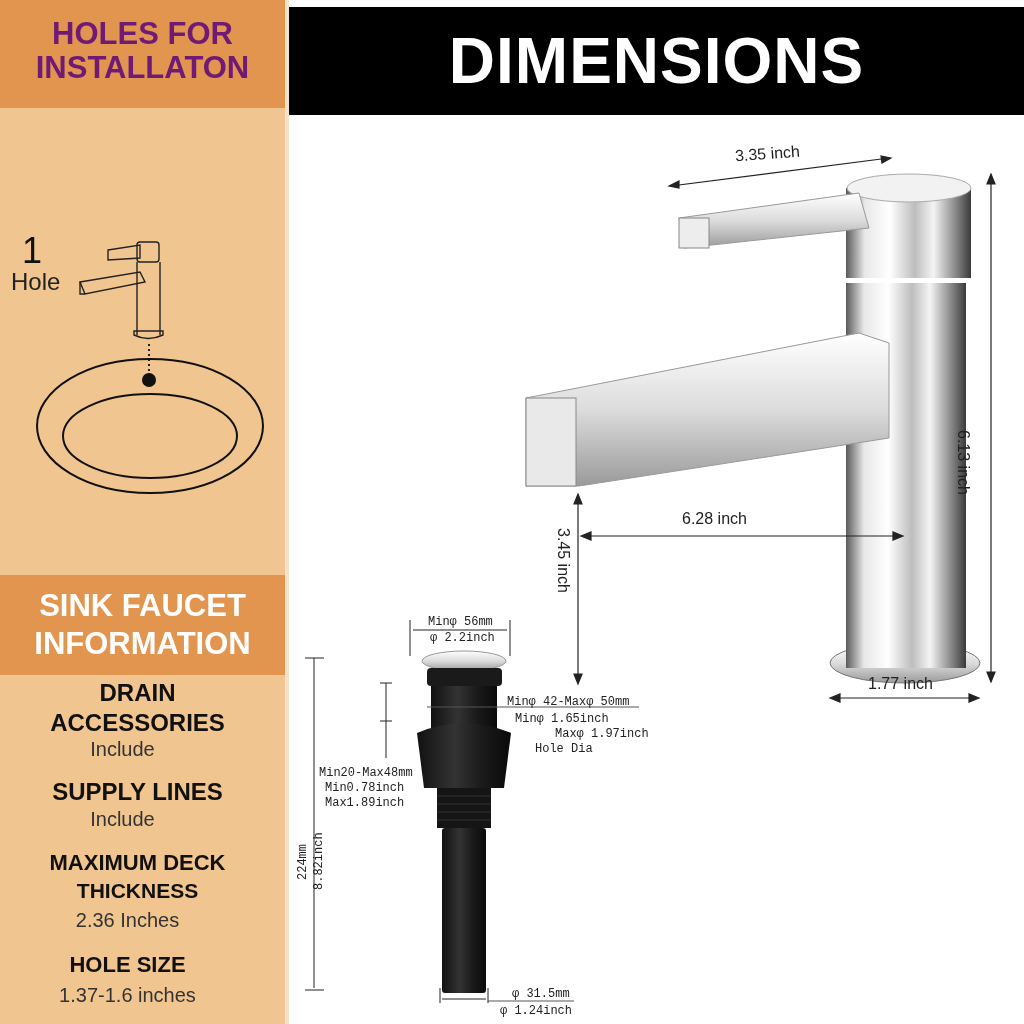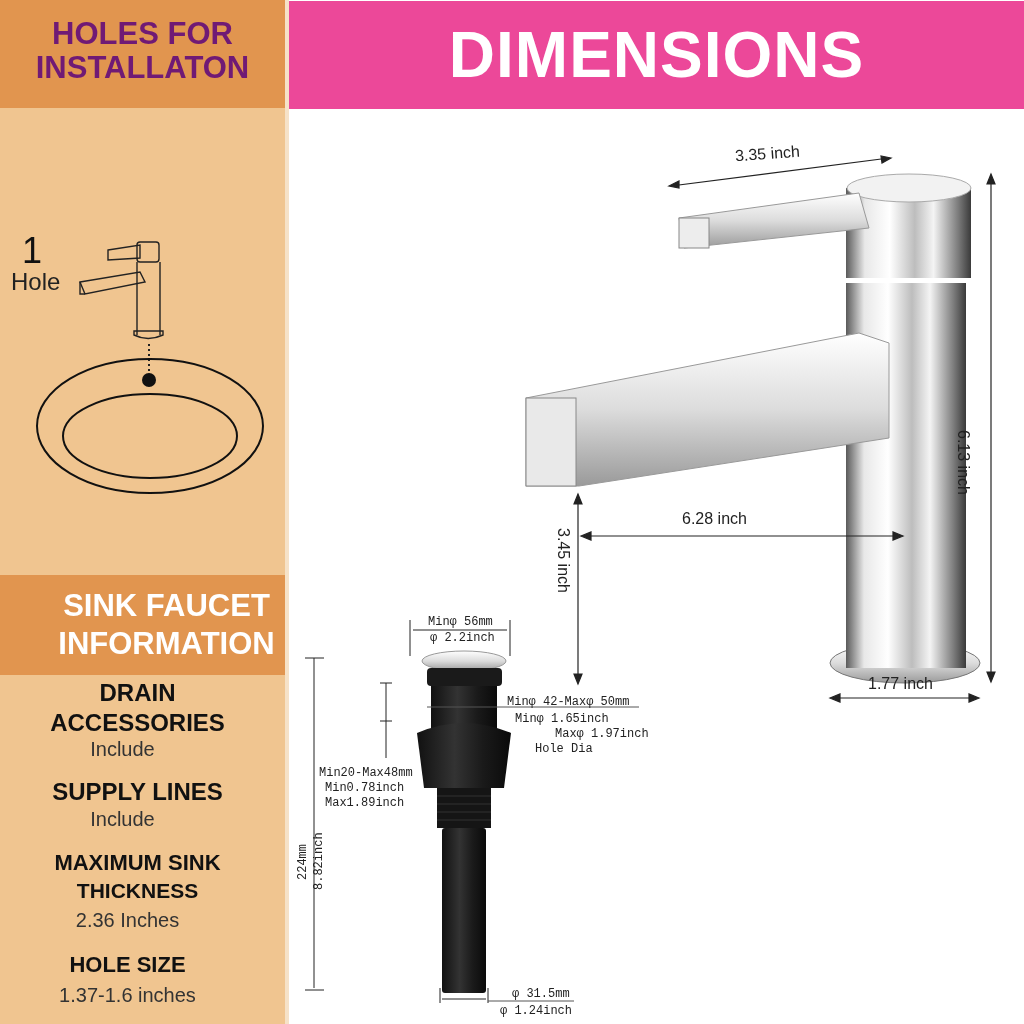--- a/index.html
+++ b/index.html
@@ -2,24 +2,24 @@
 <html><head>
 <meta charset="utf-8">
 <style>
   html,body{margin:0;padding:0;}
   body{width:1024px;height:1024px;position:relative;overflow:hidden;background:#ffffff;font-family:"Liberation Sans",sans-serif;}
   .abs{position:absolute;}
   .left-panel{position:absolute;left:0;top:0;width:285px;height:1024px;background:#f0c590;}
   .left-header{position:absolute;left:0;top:0;width:285px;height:108px;background:#e1954f;}
   .left-header .t{position:absolute;left:0;width:285px;text-align:center;color:#701a75;font-weight:bold;font-size:31px;line-height:38px;}
   .divider{position:absolute;left:285px;top:0;width:4px;height:1024px;background:#f6e2c8;}
-  .top-header{position:absolute;left:289px;top:1px;width:735px;height:108px;background:#ec4899;}
+  .top-header{position:absolute;left:289px;top:7px;width:735px;height:108px;background:#000000;}
   .top-header .t{position:absolute;left:0;top:18px;width:735px;text-align:center;color:#fff;font-weight:bold;font-size:64px;letter-spacing:1px;line-height:72px;}
   .info-header{position:absolute;left:0;top:575px;width:285px;height:100px;background:#e1954f;}
-  .info-header .t{position:absolute;left:0;width:285px;text-align:center;color:#fff;font-weight:bold;font-size:31px;line-height:38px;padding-left:24px;}
+  .info-header .t{position:absolute;left:0;width:285px;text-align:center;color:#fff;font-weight:bold;font-size:31px;line-height:38px;}
   .spec-h{position:absolute;left:0;width:275px;text-align:center;font-weight:bold;color:#111;font-size:24px;line-height:30px;}
   .spec-v{position:absolute;left:0;width:275px;text-align:center;color:#333;font-size:20px;line-height:24px;}
   .dim{position:absolute;font-family:"Liberation Sans",sans-serif;font-size:16px;color:#222;white-space:nowrap;}
   .mono{position:absolute;font-family:"Liberation Mono",monospace;font-size:12px;color:#222;white-space:nowrap;line-height:15px;}
 </style>
 </head>
 <body>
 
 <div class="left-panel"></div>
 <div class="divider"></div>
@@ -57,21 +57,21 @@
   <div class="t" style="top:50px">INFORMATION</div>
 </div>
 
 <div class="spec-h" style="top:678px">DRAIN</div>
 <div class="spec-h" style="top:708px">ACCESSORIES</div>
 <div class="spec-v" style="top:737px;left:-15px">Include</div>
 
 <div class="spec-h" style="top:777px">SUPPLY LINES</div>
 <div class="spec-v" style="top:807px;left:-15px">Include</div>
 
-<div class="spec-h" style="top:848px;font-size:22px">MAXIMUM SINK</div>
+<div class="spec-h" style="top:848px;font-size:22px">MAXIMUM DECK</div>
 <div class="spec-h" style="top:876px;font-size:21px">THICKNESS</div>
 <div class="spec-v" style="top:908px;left:-10px">2.36 Inches</div>
 
 <div class="spec-h" style="top:950px;font-size:22px;left:-10px">HOLE SIZE</div>
 <div class="spec-v" style="top:983px;left:-10px">1.37-1.6 inches</div>
 
 <div class="top-header">
   <div class="t">DIMENSIONS</div>
 </div>
 

